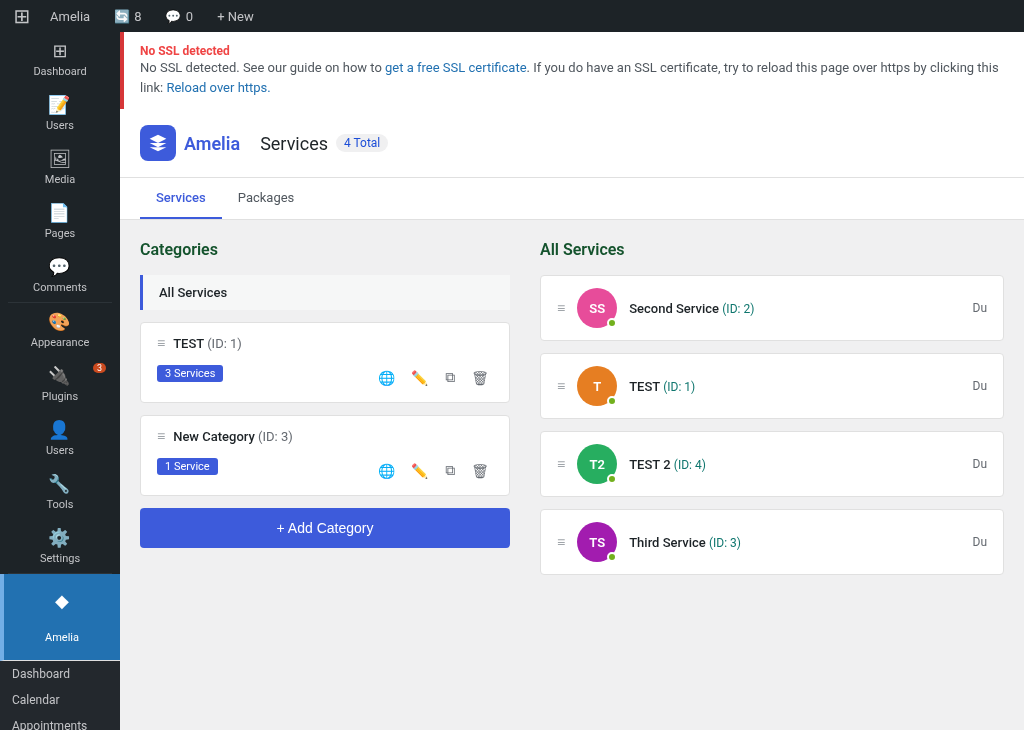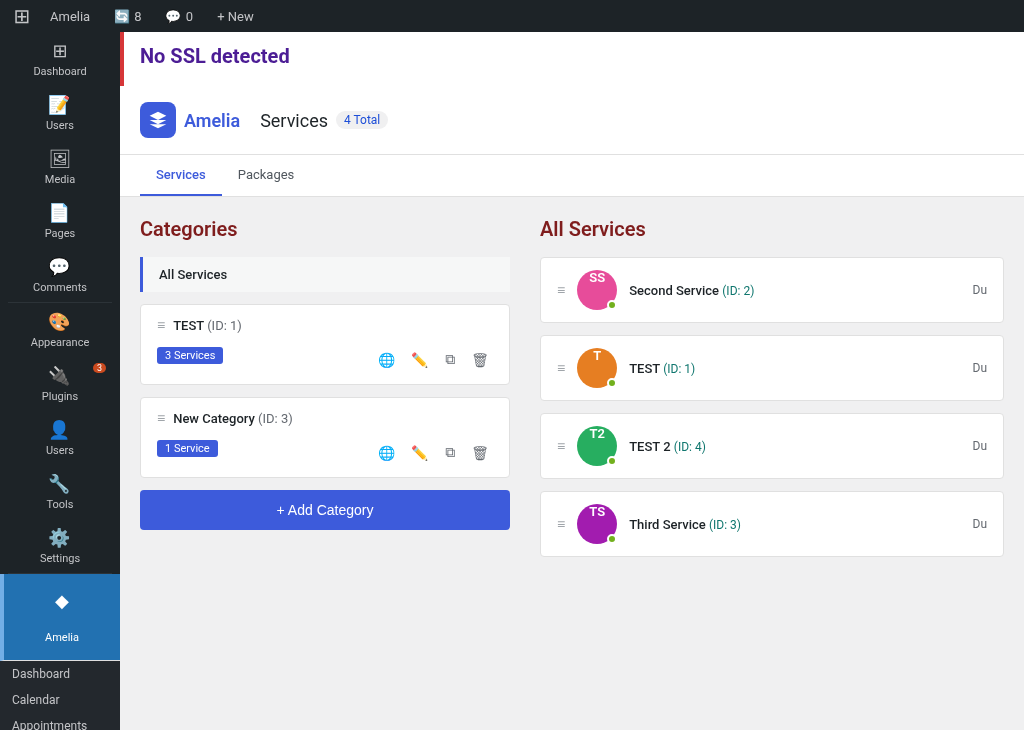--- a/index.html
+++ b/index.html
@@ -106,21 +106,21 @@
       background: #f0f0f1;
     }
 
     
     .ssl-notice {
       background: #fff;
       border-left: 4px solid #d63638;
       padding: 12px 16px;
       margin: 0;
     }
-    .ssl-notice h2 { font-size: 20px; color: #4c1d95; margin-bottom: 6px; }
+    .ssl-notice h2 { font-size: 12px; color: #ef4444; }
     .ssl-notice p { font-size: 13px; color: #50575e; line-height: 1.5; }
     .ssl-notice a { color: #2271b1; text-decoration: none; }
 
     
     .amelia-header {
       background: #fff;
       padding: 16px 20px;
       display: flex;
       align-items: center;
       gap: 20px;
@@ -189,23 +189,23 @@
       padding: 20px;
       min-height: 500px;
     }
 
     
     .categories-panel {
       width: 370px;
       flex-shrink: 0;
     }
     .panel-title {
-      font-size: 20px;
+      font-size: 16px;
       font-weight: 600;
-      color: #7f1d1d;
+      color: #14532d;
       margin-bottom: 16px;
     }
     .all-services-label {
       padding: 10px 16px;
       background: #f6f7f7;
       border-left: 3px solid #3d5bdb;
       font-size: 13px;
       font-weight: 500;
       color: #1d2327;
       margin-bottom: 12px;
@@ -281,20 +281,21 @@
       display: flex;
       align-items: center;
       gap: 12px;
     }
     .service-drag { color: #a0a5aa; font-size: 14px; }
     .service-avatar {
       width: 40px;
       height: 40px;
       border-radius: 50%;
       display: flex;
+      align-items: center;
       justify-content: center;
       font-size: 13px;
       font-weight: 600;
       color: #fff;
       flex-shrink: 0;
       position: relative;
     }
     .service-avatar-dot {
       width: 10px;
       height: 10px;
@@ -412,20 +413,23 @@
     <div class="amelia-sub-item">
       <span>Appointments</span>
     </div>
 
   </div>
 
   <div class="main-content">
 
     <div class="ssl-notice">
       <h2>No SSL detected</h2>
+      <p>
+        <span>No SSL detected. See our guide on how to </span><a href="#">get a free SSL certificate</a><span>. If you do have an SSL certificate, try to reload this page over https by clicking this link: </span><a href="#">Reload over https.</a>
+      </p>
     </div>
 
     <div class="amelia-header">
       <div class="amelia-logo">
         <div class="amelia-logo-icon">
           <svg width="20" height="20" viewBox="0 0 24 24" fill="white">
             <path d="M12 2L2 7l10 5 10-5-10-5zM2 17l10 5 10-5M2 12l10 5 10-5"></path>
           </svg>
         </div>
         <span>Amelia</span>

